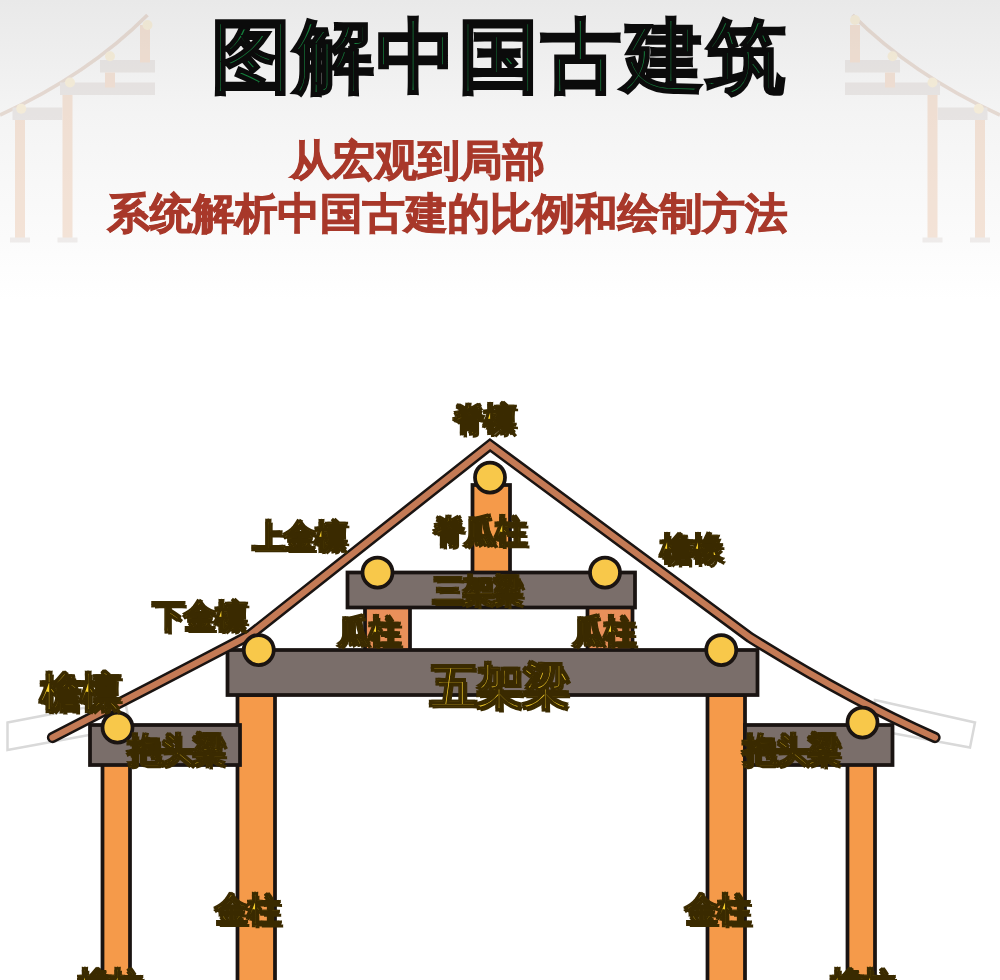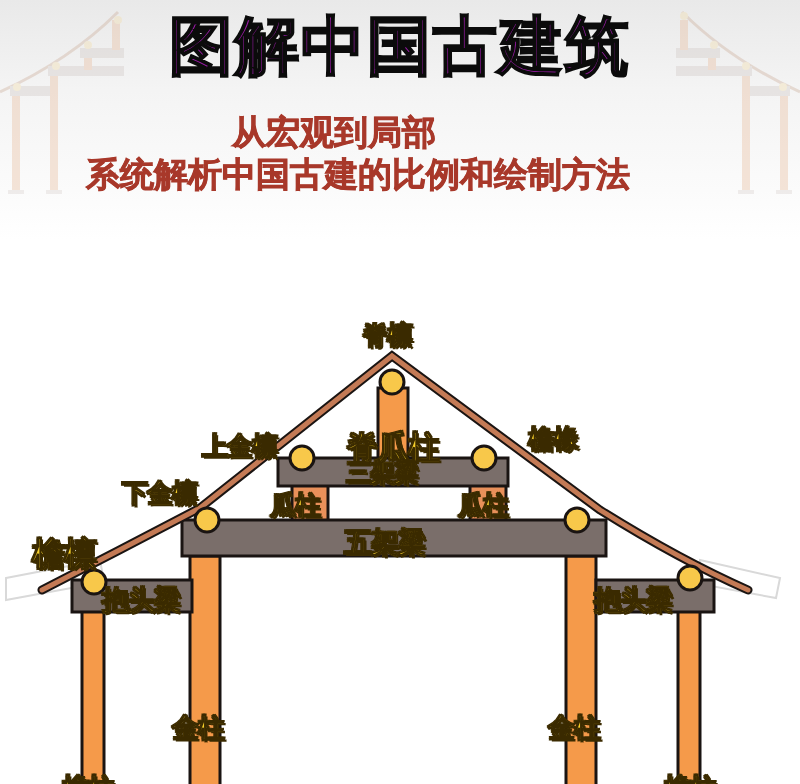--- a/index.html
+++ b/index.html
@@ -5,28 +5,28 @@
     html, body { margin: 0; padding: 0; }
     body {
       width: 800px; height: 784px; overflow: hidden; position: relative;
       background: linear-gradient(180deg, #e9e9e9 0px, #f4f4f4 90px, #fbfbfb 190px, #ffffff 240px, #ffffff 784px);
       font-family: "DejaVu Sans", "Liberation Sans", sans-serif;
     }
     #stage { position: absolute; left: 0; top: 0; width: 800px; height: 784px; }
     svg { position: absolute; left: 0; top: 0; }
     .title {
       position: absolute; left: 0; width: 800px; top: 0px; text-align: center;
-      font-size: 64px; font-weight: 900; color: #a21caf; letter-spacing: 2px;
+      font-size: 64px; font-weight: 900; color: #15803d; letter-spacing: 2px;
       line-height: 92px; font-family: "DejaVu Sans", sans-serif;
       -webkit-text-stroke: 2px #0b0b0b;
     }
     .subtitle {
       position: absolute; left: 0; width: 668px; text-align: center;
       font-size: 34px; font-weight: 900; color: #a8382a; line-height: 40px;
-      font-family: Liberation Sans, sans-serif; -webkit-text-stroke: 0.8px #a8382a;
+      font-family: Liberation Mono, monospace; -webkit-text-stroke: 0.8px #a8382a;
     }
     .sub1 { top: 112px; }
     .sub2 { top: 154px; padding-left: 24px; }
     .lbl {
       position: absolute; white-space: nowrap; font-weight: 900;
       color: #f6cf2a; font-family: "DejaVu Sans", sans-serif;
       -webkit-text-stroke: 1px #3a2a00;
       text-shadow: 2px 2px 0 #3b2b00, -1px -1px 0 #3b2b00, 1px -1px 0 #3b2b00, -1px 1px 0 #3b2b00;
       letter-spacing: -1px;
     }
@@ -100,28 +100,28 @@
       <circle cx="94" cy="582" r="12" fill="#f8c84a"></circle>
       <circle cx="690" cy="578" r="12" fill="#f8c84a"></circle>
     </g>
   </svg>
 
   <div class="title">图解中国古建筑</div>
   <div class="subtitle sub1">从宏观到局部</div>
   <div class="subtitle sub2">系统解析中国古建的比例和绘制方法</div>
 
   <div class="lbl" style="left:362px; top:318px; font-size:26px;">脊檩</div>
-  <div class="lbl" style="left:202px; top:412px; font-size:26px;margin-top:17px;">上金檩</div>
-  <div class="lbl" style="left:346px; top:408px; font-size:32px;margin-top:18px;">脊瓜柱</div>
+  <div class="lbl" style="left:202px; top:412px; font-size:26px;">上金檩</div>
+  <div class="lbl" style="left:346px; top:408px; font-size:26px;">脊瓜柱</div>
   <div class="lbl" style="left:528px; top:422px; font-size:26px;">檐椽</div>
   <div class="lbl" style="left:346px; top:456px; font-size:25px;">三架梁</div>
   <div class="lbl" style="left:122px; top:476px; font-size:26px;">下金檩</div>
   <div class="lbl" style="left:270px; top:488px; font-size:26px;">瓜柱</div>
   <div class="lbl" style="left:458px; top:488px; font-size:26px;">瓜柱</div>
   <div class="lbl" style="left:32px; top:532px; font-size:33px;">檐檩</div>
-  <div class="lbl" style="left:344px; top:524px; font-size:28px;">五架梁</div>
+  <div class="lbl" style="left:344px; top:524px; font-size:38px;">五架梁</div>
   <div class="lbl" style="left:102px; top:582px; font-size:27px;">抱头梁</div>
   <div class="lbl" style="left:594px; top:582px; font-size:27px;">抱头梁</div>
   <div class="lbl" style="left:172px; top:710px; font-size:27px;">金柱</div>
   <div class="lbl" style="left:548px; top:710px; font-size:27px;">金柱</div>
   <div class="lbl" style="left:62px; top:770px; font-size:27px;">檐柱</div>
   <div class="lbl" style="left:664px; top:770px; font-size:27px;">檐柱</div>
 </div>
 
 </body></html>

